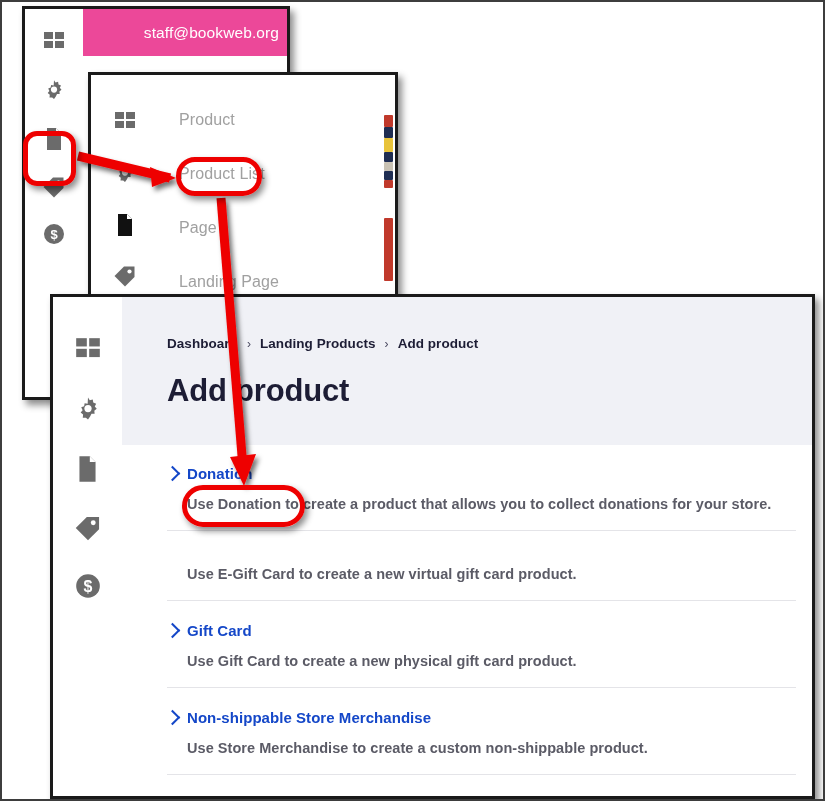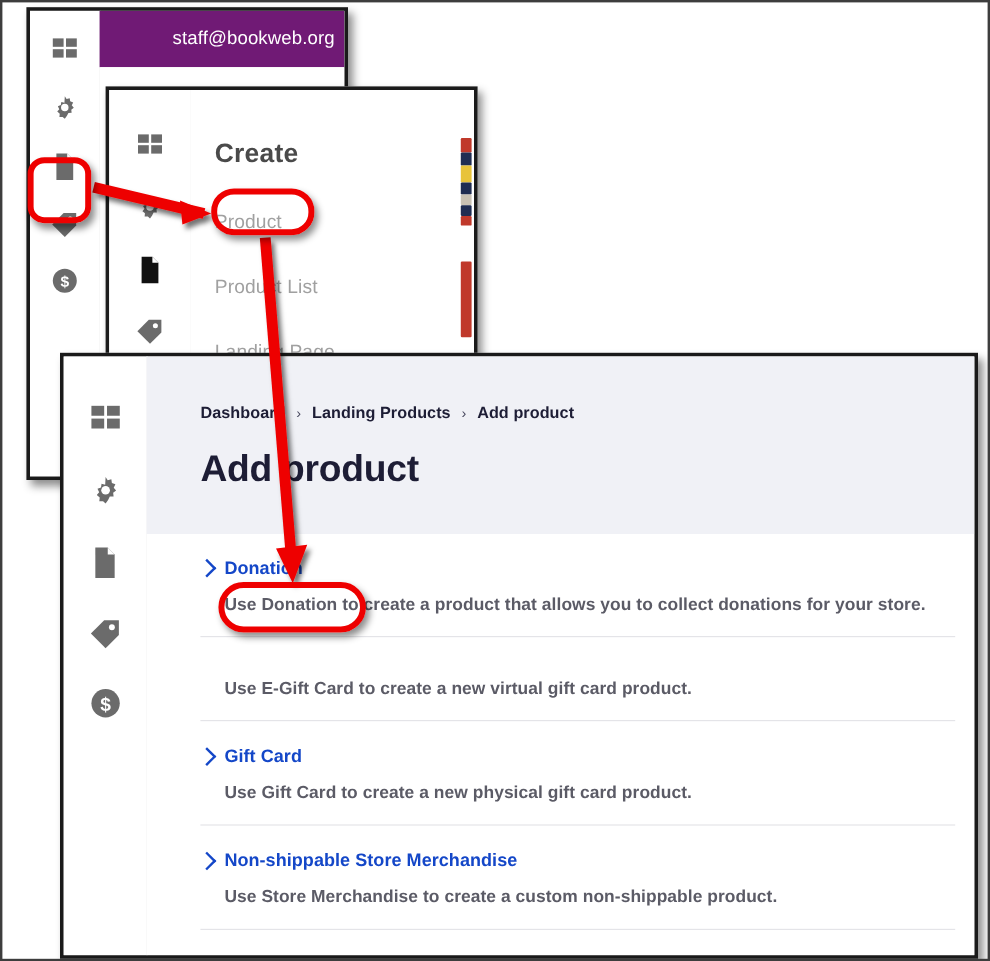--- a/index.html
+++ b/index.html
@@ -47,21 +47,21 @@
     height: 100%;
     background: #ffffff;
     border-right: 1px solid #e2e2e2;
   }
   #panel-back .topbar {
     position: absolute;
     left: 58px;
     top: 0;
     right: 0;
     height: 47px;
-    background: #701a75;
+    background: #ec4899;
     color: #ffffff;
     display: flex;
     align-items: center;
     justify-content: flex-end;
     padding-right: 8px;
     box-sizing: border-box;
     font-size: 15.5px;
     letter-spacing: .1px;
   }
   #panel-back .body-fill {
@@ -326,23 +326,23 @@
         </div>
         <div class="side-icon" title="Marketing">
           <svg width="24" height="22" viewBox="0 0 24 22">
             <path fill="#6b6b6b" d="M1.5 11L11 1.5h10.5V12L12 21.5z"></path>
             <circle cx="16.5" cy="6.5" r="2.1" fill="#ffffff"></circle>
           </svg>
         </div>
       </div>
     </div>
     <div class="menu">
-      <div class="menu-title">Create</div>
       <div class="menu-item">Product</div>
       <div class="menu-item">Product List</div>
+      <div class="menu-item">Page</div>
       <div class="menu-item">Landing Page</div>
     </div>
     <div class="edge-strip">
       <div class="edge-thumb" style="top:40px;height:12px;background:#c0392b;"></div>
       <div class="edge-thumb" style="top:52px;height:11px;background:#1f2d52;"></div>
       <div class="edge-thumb" style="top:63px;height:14px;background:#e8c33a;"></div>
       <div class="edge-thumb" style="top:77px;height:10px;background:#1f2d52;"></div>
       <div class="edge-thumb" style="top:87px;height:9px;background:#c9c2b4;"></div>
       <div class="edge-thumb" style="top:96px;height:9px;background:#1f2d52;"></div>
       <div class="edge-thumb" style="top:105px;height:8px;background:#c0392b;"></div>

